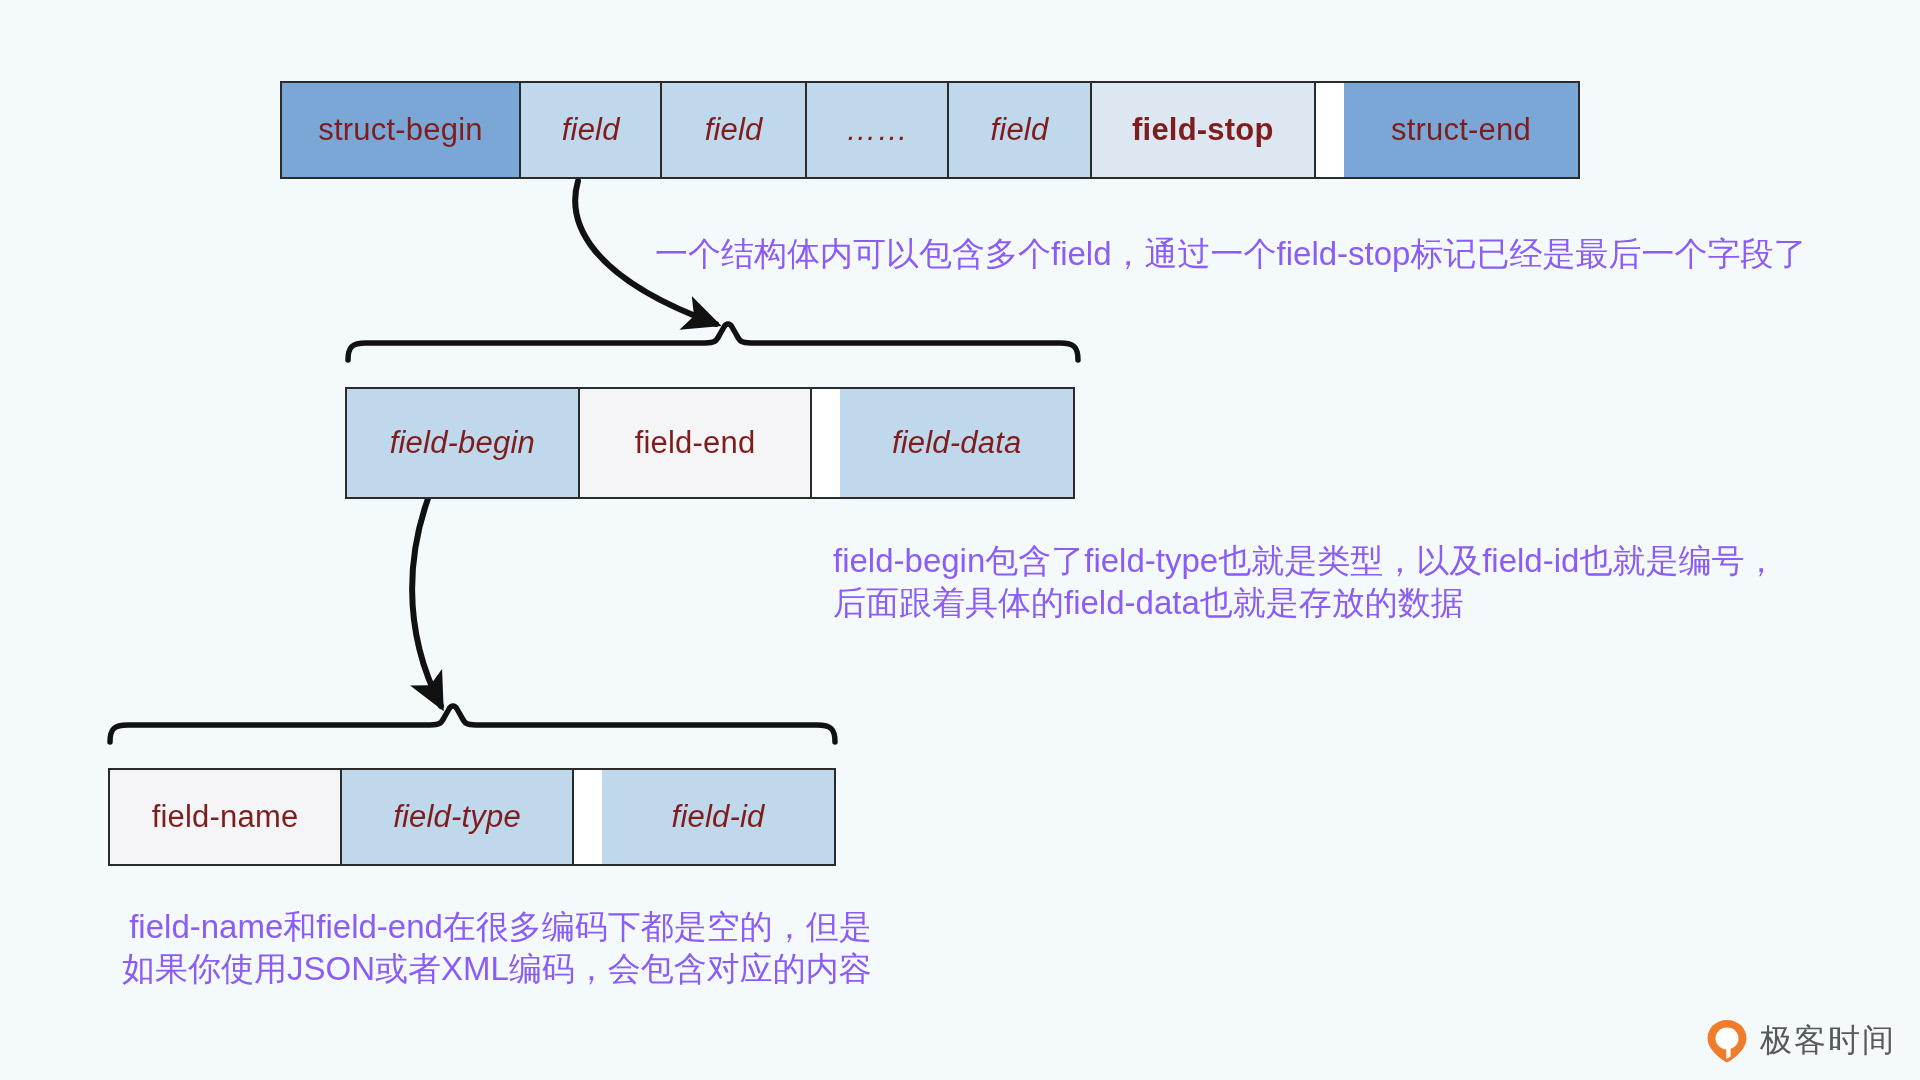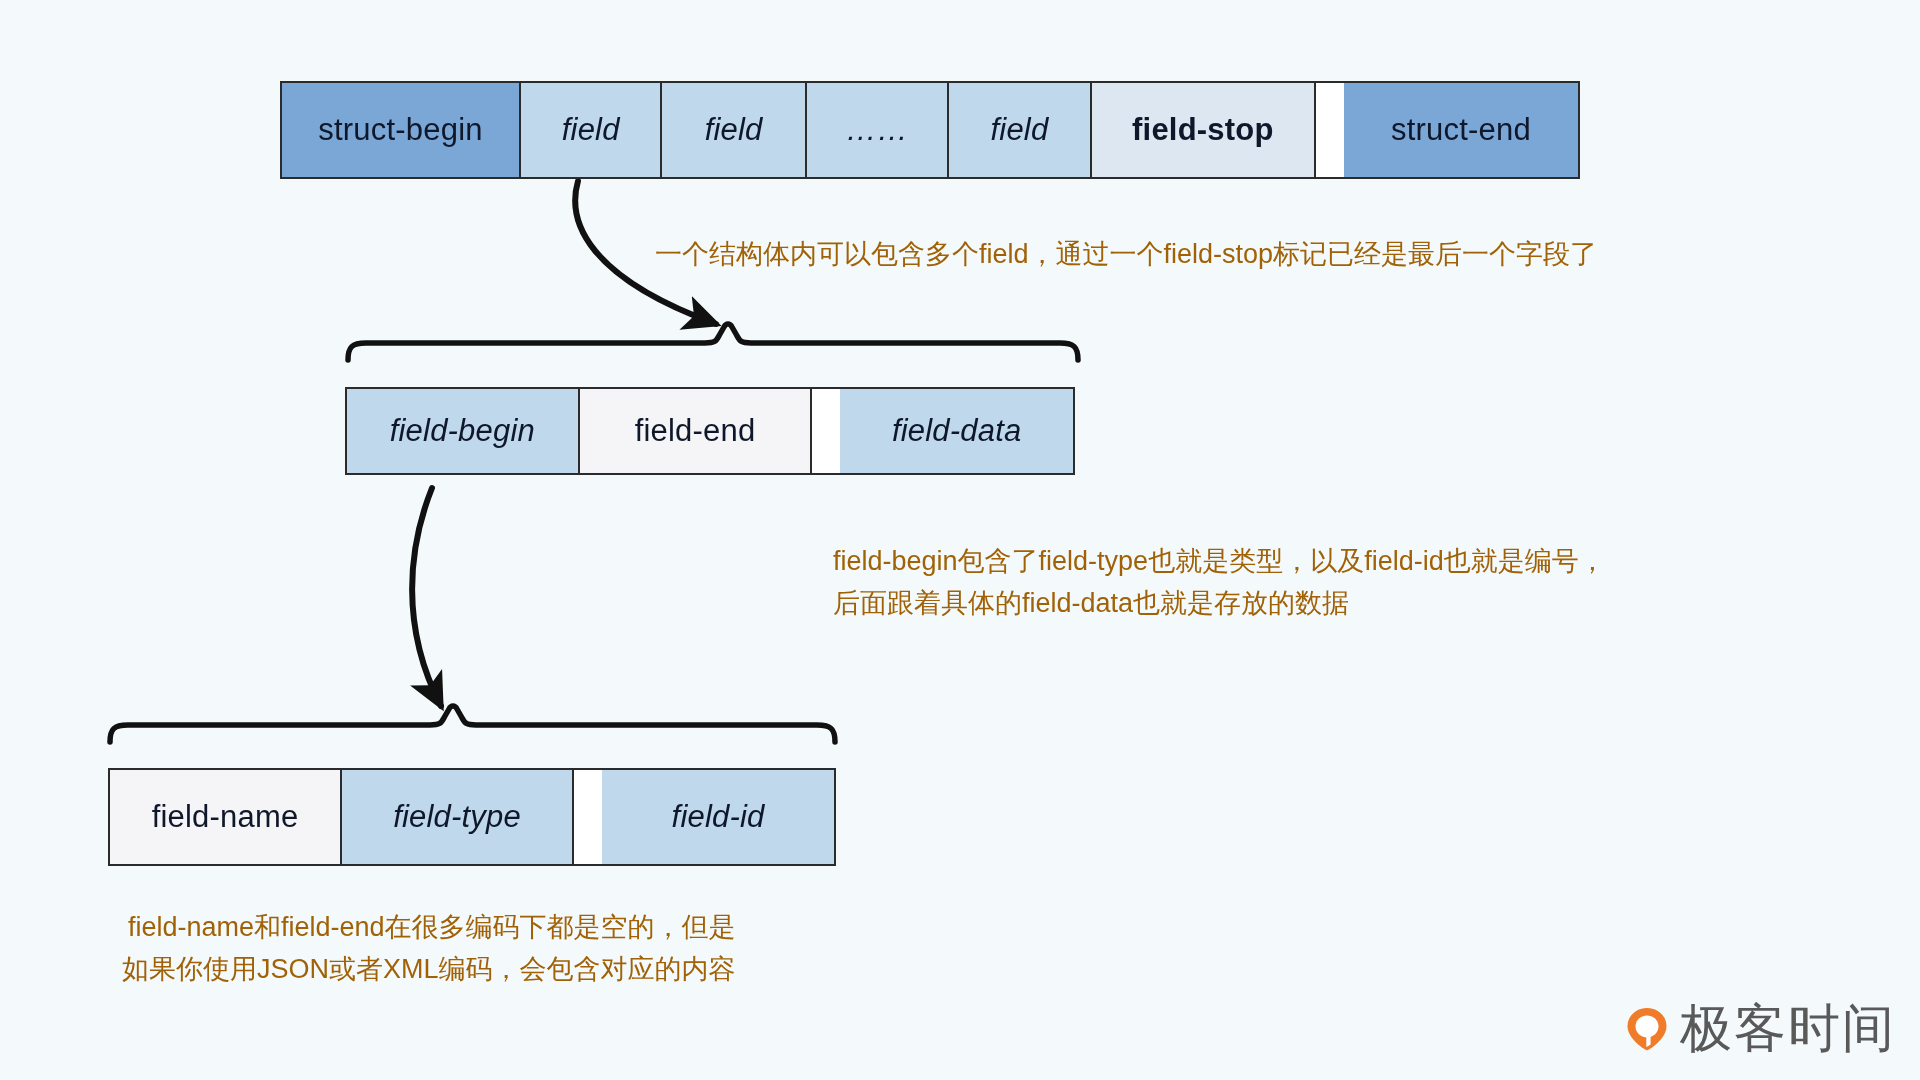--- a/index.html
+++ b/index.html
@@ -27,21 +27,21 @@
     border: 2px solid #2b2b2b;
     background: #ffffff;
   }
   .cell {
     box-sizing: border-box;
     display: flex;
     align-items: center;
     justify-content: center;
     border-right: 2px solid #2b2b2b;
     font-size: 31px;
-    color: #0f172a;
+    color: #7f1d1d;
     letter-spacing: .2px;
     white-space: nowrap;
     overflow: hidden;
   }
   .cell:last-child { border-right: none; margin-left: 28px; }
 
   .c-deep  { background: #7ba7d7; }
   .c-mid   { background: #bfd8ec; font-style: italic; }
   .c-pale  { background: #dce7f2; }
   .c-white { background: #f5f5f7; }
@@ -50,33 +50,33 @@
   #row-struct { left: 280px; top: 81px; width: 1300px; height: 98px; }
   #row-struct .cell:nth-child(1) { width: 245px; }
   #row-struct .cell:nth-child(2) { width: 145px; }
   #row-struct .cell:nth-child(3) { width: 148px; }
   #row-struct .cell:nth-child(4) { width: 146px; }
   #row-struct .cell:nth-child(5) { width: 146px; }
   #row-struct .cell:nth-child(6) { width: 230px; font-weight: bold; }
   #row-struct .cell:nth-child(7) { width: 240px; }
 
   
-  #row-field { left: 345px; top: 387px; width: 730px; height: 88px; }
+  #row-field { left: 345px; top: 387px; width: 730px; height: 112px; }
   #row-field .cell { width: 243.33px; }
 
   
   #row-fieldbegin { left: 108px; top: 768px; width: 728px; height: 98px; }
   #row-fieldbegin .cell { width: 242.67px; }
 
   
   .note {
     position: absolute;
-    font-size: 27px;
+    font-size: 33px;
     line-height: 42px;
-    color: #a16207;
+    color: #8b5cf6;
     white-space: pre-line;
   }
   #note-struct { left: 655px; top: 233px; }
   #note-field  { left: 833px; top: 540px; }
   #note-begin  { left: 122px; top: 906px; text-align: right; }
 
   
   #links {
     position: absolute;
     left: 0; top: 0;
@@ -91,21 +91,21 @@
     bottom: 16px;
     display: flex;
     align-items: center;
     gap: 10px;
   }
   #watermark .wm-mark {
     width: 46px; height: 46px;
     position: relative;
   }
   #watermark .wm-text {
-    font-size: 52px;
+    font-size: 32px;
     color: #595959;
     letter-spacing: 2px;
     font-family: "DejaVu Sans", "Liberation Sans", sans-serif;
   }
 </style>
 </head>
 <body>
 
 <div id="stage">
 

